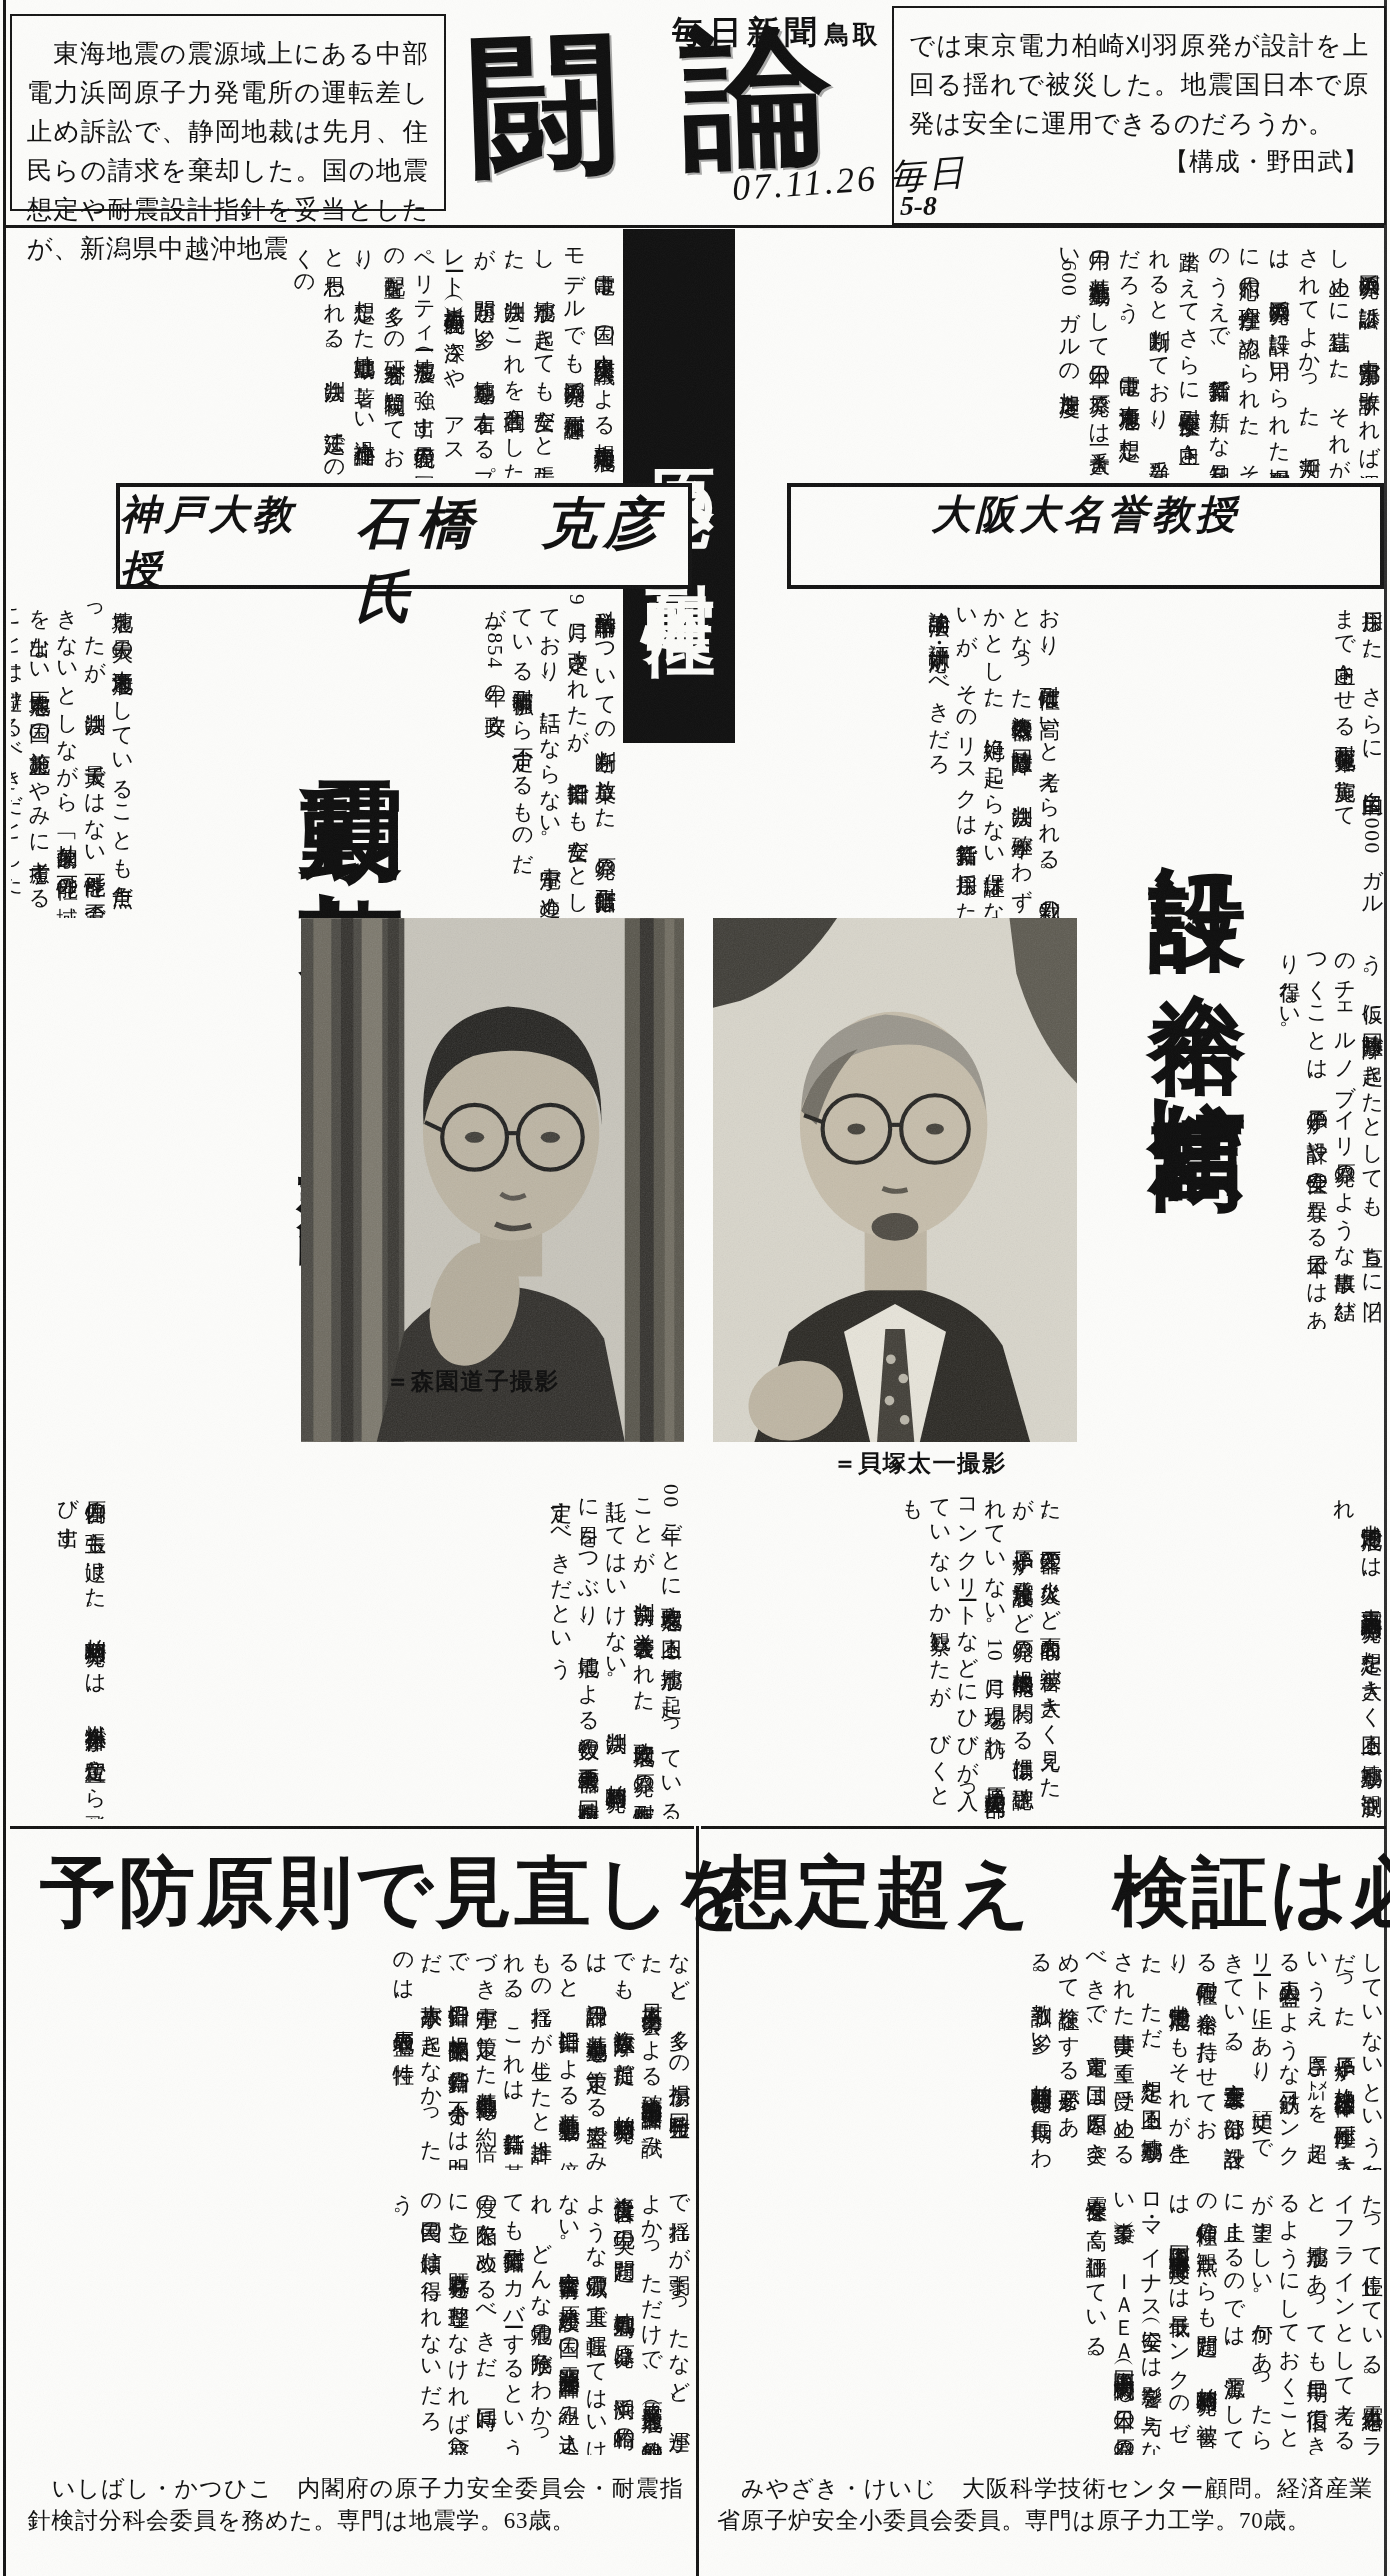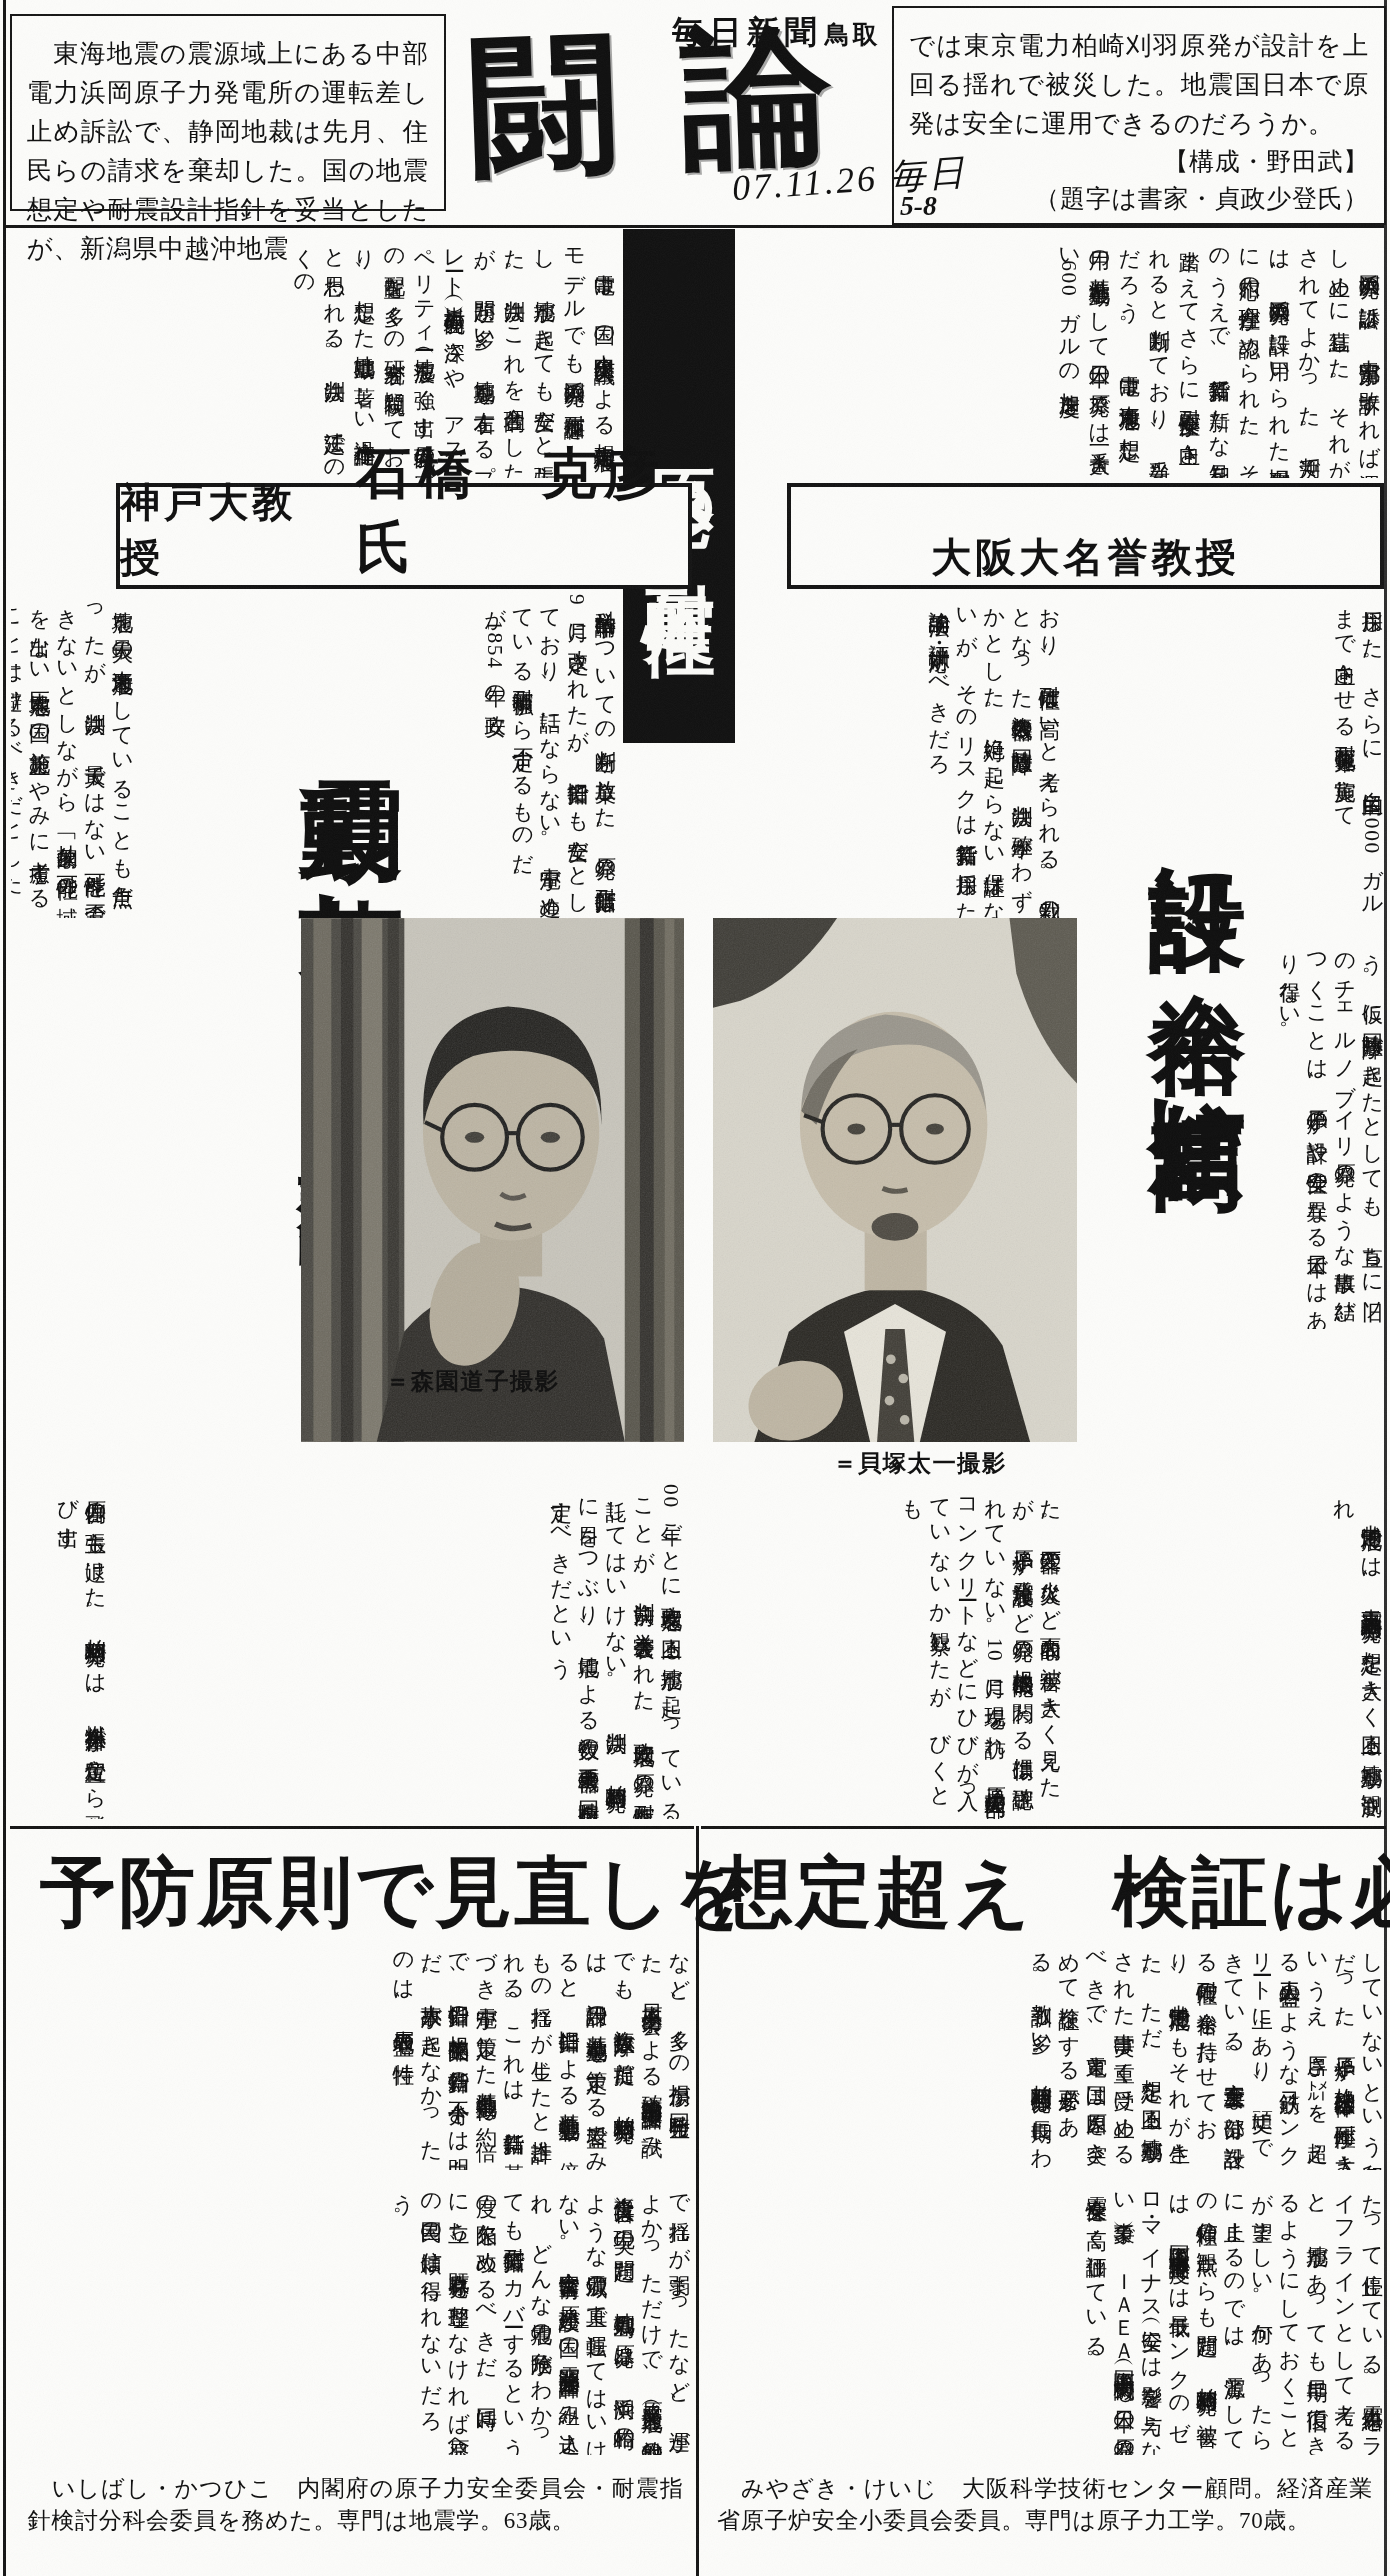--- a/index.html
+++ b/index.html
@@ -15,21 +15,21 @@
           transform:rotate(-2deg);text-shadow:2.1px 2.1px 0 rgba(10,10,10,.35);}
   .masthead{position:absolute;font-weight:bold;}
   .datenote{position:absolute;font-style:italic;font-size:36px;transform:rotate(-4deg);letter-spacing:2.8px;}
   .pagenote{position:absolute;font-style:italic;font-size:27.6px;font-weight:bold;}
   
   .series{position:absolute;background:#101010;color:#fbfbf8;writing-mode:vertical-rl;
           display:flex;align-items:center;justify-content:center;font-size:72px;font-weight:bold;
           letter-spacing:11px;}
   
   .namebox{position:absolute;border:4.1px solid #131313;box-sizing:border-box;background:#fcfcfa;
-           display:flex;align-items:flex-end;justify-content:center;gap:39px;}
+           display:flex;align-items:flex-start;justify-content:center;gap:39px;font-style:italic;}
   .namebox .role{font-size:40px;font-weight:bold;letter-spacing:4.1px;}
   .namebox .name{font-size:55px;font-weight:bold;letter-spacing:6.9px;}
   
   .vz{position:absolute;writing-mode:vertical-rl;text-orientation:mixed;overflow:hidden;
       font-size:21.4px;line-height:27.6px;letter-spacing:1.7px;}
   .vz-lg{line-height:30px;}
   
   .hlv{position:absolute;writing-mode:vertical-rl;text-orientation:mixed;font-weight:bold;
        overflow:hidden;}
   .hlv-l{font-size:105px;line-height:1;letter-spacing:4.1px;}
@@ -59,21 +59,20 @@
     <span style="font-size:25px;letter-spacing:2.8px;">鳥取</span>
   </div>
 
   <div class="callig" style="left:469px;top:25px;width:427px;text-align:justify;letter-spacing:63px;white-space:nowrap;">闘論</div>
 
   <div class="datenote" style="left:732px;top:156px;">07.11.26 毎日</div>
 
   <div class="introbox" style="left:892px;top:5.5px;width:494px;height:219px;">
     <span>では東京電力柏崎刈羽原発が設計を上回る揺れで被災した。地震国日本で原発は安全に運用できるのだろうか。</span>
     <div class="credit-line">【構成・野田武】</div>
-    <div class="credit-line">（題字は書家・貞政少登氏）</div>
   </div>
   <div class="pagenote" style="left:900px;top:190px;">5-8</div>
 
   <div class="series" style="left:623px;top:229px;width:112px;height:514px;">
     <span>原発の耐震性</span>
   </div>
 
   <div class="vz vz-lg" style="left:11px;top:234px;width:608px;height:244px;">　中電は、国の中央防災会議による想定東海地震のモデルでも浜岡原発の耐震評価をし、地震が起きても安全だと主張した。判決はこれを合理的としたが、問題が多い。地震動を左右するプレート（岩板）境界面の深さや、アスペリティー（地震波を強く出す境界面の固着域）の配置を多くの研究者が疑問視しており、想定した地震動は著しい過小評価だと思われる。判決は、法廷での多くの</div>
 
   <div class="vz vz-lg" style="left:739px;top:234px;width:645px;height:244px;">　浜岡原発の訴訟は、中部電力が敗訴すれば運転差し止めに直結した。それが回避されてよかった。判決では、浜岡原発の設計に用いられた旧耐震指針に相応の合理性が認められた。そのうえで、新指針で新たな知見を踏まえてさらに耐震安全性が向上されると判断しており、妥当な内容だろう。　中電は東海地震を想定し、設計用の基準地震動として日本の原発では一番大きい600ガルの加速度を</div>

